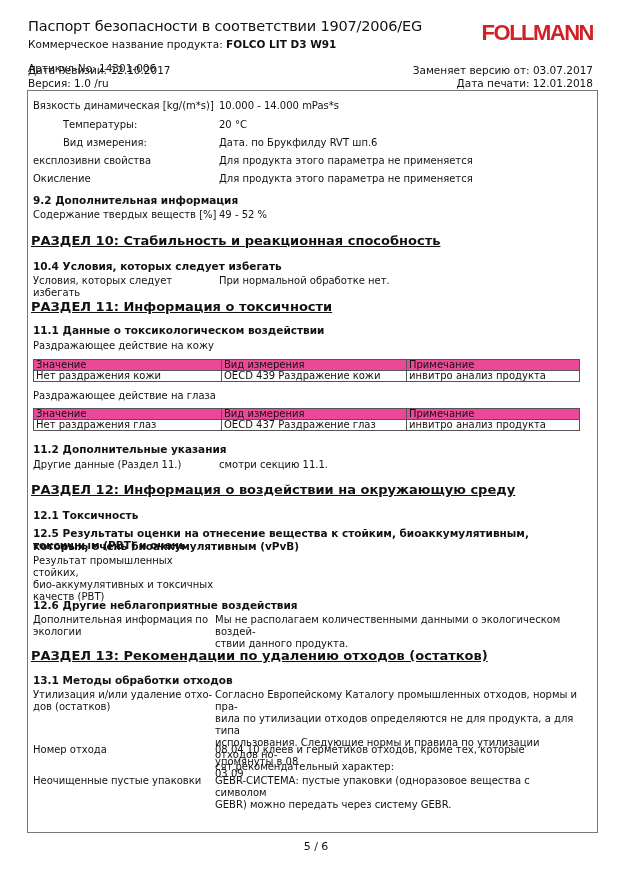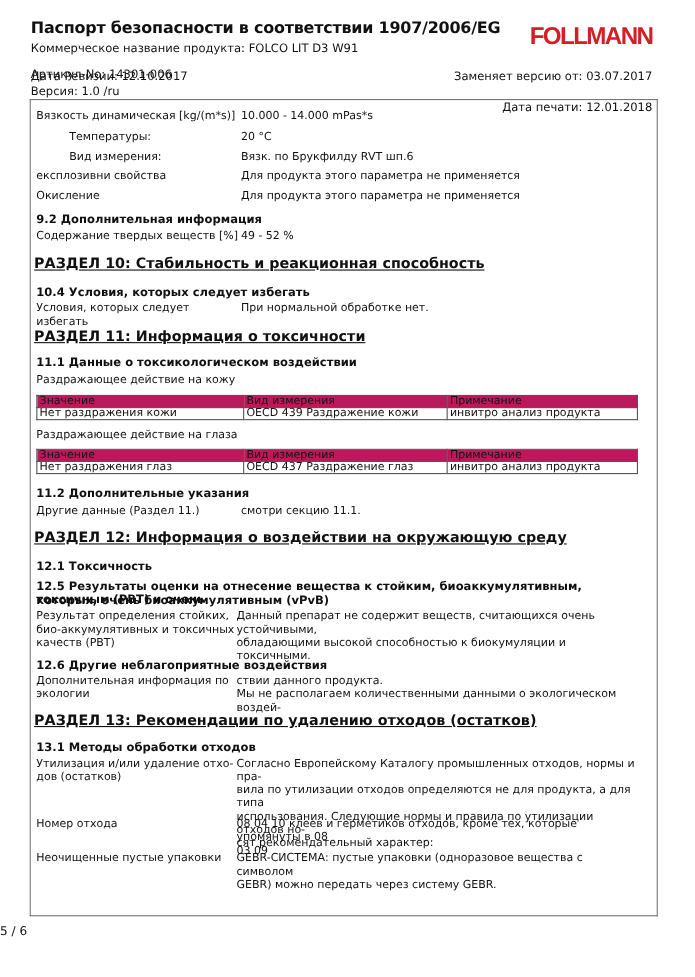--- a/index.html
+++ b/index.html
@@ -1,78 +1,78 @@
 <!DOCTYPE html>
 <html><head>
 <meta charset="utf-8">
 <style>
   html, body { margin: 0; padding: 0; background: #fff; }
   body { width: 632px; height: 888px; position: relative; overflow: hidden;
          font-family: "DejaVu Sans", sans-serif; color: #111; }
   .hdr { position: absolute; left: 27px; top: 18px; width: 572px; height: 92px; }
-  .hdr .title { position: absolute; left: 1px; top: 0; font-size: 14.5px; font-weight: bold; letter-spacing: -0.2px; }
+  .hdr .title { position: absolute; left: 1px; top: 0; font-size: 14.5px; font-weight: normal; letter-spacing: -0.2px; }
   .hdr .line { position: absolute; left: 1px; font-size: 10.5px; }
-  .hdr .line b { font-weight: normal; }
+  .hdr .line b { font-weight: bold; }
   .hdr .rline { position: absolute; right: 6px; font-size: 10.5px; text-align: right; }
   .logo { position: absolute; right: 6px; top: 2px; font-family: "Liberation Sans", sans-serif; font-weight: bold;
           font-size: 22px; color: #d32027; letter-spacing: -1.5px; }
   .frame { position: absolute; left: 27px; top: 90px; width: 571px; height: 743px;
            border: 1px solid #777; border-top: none; box-sizing: border-box; }
   .frame-top { position: absolute; left: 27px; top: 90px; width: 571px; border-top: 1px solid #777; }
   .content { position: absolute; left: 33px; top: 96px; width: 550px; font-size: 10px; }
   .row { position: absolute; left: 0; display: flex; font-size: 10px; line-height: 12px; }
   .row .k { width: 186px; }
   .row .k.ind { padding-left: 30px; width: 156px; }
   .row .v { width: 360px; }
   .sub { position: absolute; left: 0; font-weight: bold; font-size: 10.5px; }
   .sec { position: absolute; left: -2px; font-size: 13px; font-weight: bold; text-decoration: underline; }
   .plain { position: absolute; left: 0; font-size: 10px; }
   table.tox { position: absolute; left: 0; width: 547px; border-collapse: collapse; font-size: 10px; }
   table.tox td { border: 1px solid #555; padding: 0 2px; height: 10px; line-height: 10px; }
-  table.tox tr.th td { background: #be185d; }
+  table.tox tr.th td { background: #ec4899; }
   table.tox td:nth-child(1) { width: 183px; }
   table.tox td:nth-child(2) { width: 180px; }
   .ml { position: absolute; left: 0; display: flex; font-size: 10px; line-height: 12px; }
   .ml .k { width: 182px; }
   .ml .v { width: 362px; }
-  .pager { position: absolute; left: 0; width: 632px; top: 840px; text-align: left; font-size: 11px; }
+  .pager { position: absolute; left: 0; width: 632px; top: 840px; text-align: center; font-size: 11px; }
 </style>
 </head>
 <body>
 
 <div class="hdr">
   <div class="title">Паспорт безопасности в соответствии 1907/2006/EG</div>
   <div class="line" style="top:20px">
     <span>Коммерческое название продукта:</span>
     <b>FOLCO LIT D3 W91</b>
   </div>
   <div class="line" style="top:44px">Артикул-No: 14301-006</div>
   <div class="line" style="top:46px">Дата Ревизии: 12.10.2017</div>
   <div class="line" style="top:59px">Версия: 1.0 /ru</div>
   <div class="logo">FOLLMANN</div>
   <div class="rline" style="top:46px">Заменяет версию от: 03.07.2017</div>
-  <div class="rline" style="top:74px">Дата печати: 12.01.2018</div>
+  <div class="rline" style="top:59px">Дата печати: 12.01.2018</div>
 </div>
 
 <div class="frame-top"></div>
 <div class="frame"></div>
 
 <div class="content">
 
   <div class="row" style="top:4px">
     <span class="k">Вязкость динамическая [kg/(m*s)]</span>
     <span class="v">10.000 - 14.000 mPas*s</span>
   </div>
   <div class="row" style="top:23px">
     <span class="k ind">Температуры:</span>
     <span class="v">20 °C</span>
   </div>
   <div class="row" style="top:41px">
     <span class="k ind">Вид измерения:</span>
-    <span class="v">Вязк. по Брукфилду RVT шп.6</span>
+    <span class="v">Дата. по Брукфилду RVT шп.6</span>
   </div>
   <div class="row" style="top:59px">
     <span class="k">експлозивни свойства</span>
     <span class="v">Для продукта этого параметра не применяется</span>
   </div>
   <div class="row" style="top:77px">
     <span class="k">Окисление</span>
     <span class="v">Для продукта этого параметра не применяется</span>
   </div>
   <div class="sub" style="top:98px">9.2 Дополнительная информация</div>
@@ -125,38 +125,34 @@
     <span class="k">Другие данные (Раздел 11.)</span>
     <span class="v">смотри секцию 11.1.</span>
   </div>
 
   <div class="sec" style="top:386px">РАЗДЕЛ 12: Информация о воздействии на окружающую среду</div>
   <div class="sub" style="top:413px">12.1 Токсичность</div>
   <div class="sub" style="top:431px">12.5 Результаты оценки на отнесение вещества к стойким, биоаккумулятивным, токсичным (PBT) и очень</div>
   <div class="sub" style="top:444px">которых, очень биоаккумулятивным (vPvB)</div>
   <div class="ml" style="top:459px">
     <div class="k">
-      <div>Результат определения стойких,</div>
+      <div>Результат промышленных стойких,</div>
       <div>био-аккумулятивных и токсичных</div>
       <div>качеств (PBT)</div>
-    </div>
-    <div class="v">
-      <div>Данный препарат не содержит веществ, считающихся очень устойчивыми,</div>
-      <div>обладающими высокой способностью к биокумуляции и токсичными.</div>
     </div>
   </div>
   <div class="sub" style="top:503px">12.6 Другие неблагоприятные воздействия</div>
   <div class="ml" style="top:518px">
     <div class="k">
       <div>Дополнительная информация по</div>
       <div>экологии</div>
     </div>
     <div class="v">
+      <div>Мы не располагаем количественными данными о экологическом воздей-</div>
       <div>ствии данного продукта.</div>
-      <div>Мы не располагаем количественными данными о экологическом воздей-</div>
     </div>
   </div>
 
   <div class="sec" style="top:552px">РАЗДЕЛ 13: Рекомендации по удалению отходов (остатков)</div>
   <div class="sub" style="top:578px">13.1 Методы обработки отходов</div>
   <div class="ml" style="top:593px">
     <div class="k">
       <div>Утилизация и/или удаление отхо-</div>
       <div>дов (остатков)</div>
     </div>

